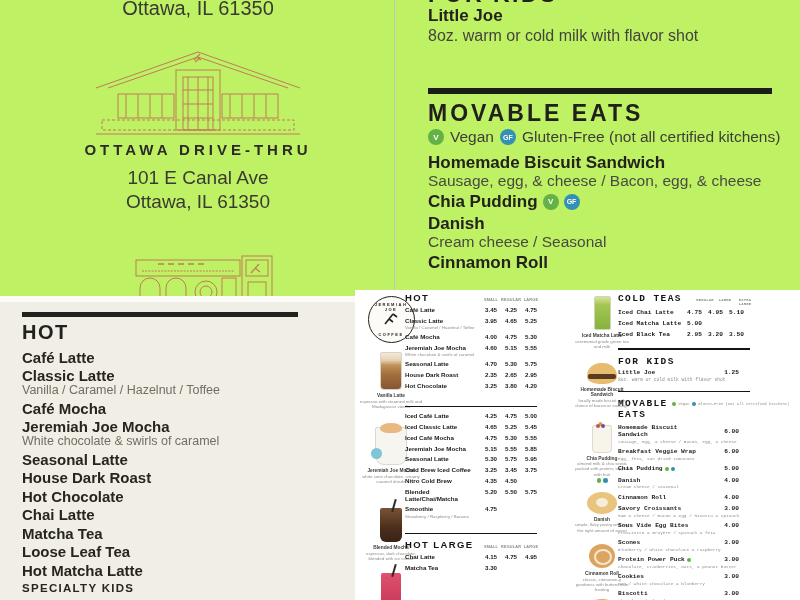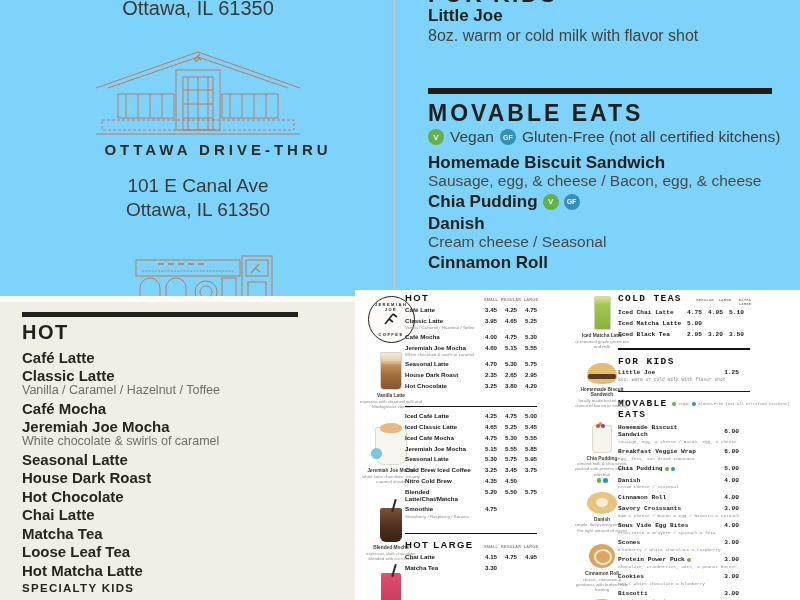--- a/index.html
+++ b/index.html
@@ -1,25 +1,25 @@
 <!DOCTYPE html>
 <html><head>
 <meta charset="utf-8">
 <style>
   html,body{margin:0;padding:0;}
   body{font-family:"Liberation Sans",sans-serif;}
-  #stage{position:relative;width:800px;height:600px;background:#7dd3fc;overflow:hidden;color:#34332c;}
+  #stage{position:relative;width:800px;height:600px;background:#bef264;overflow:hidden;color:#34332c;}
   .abs{position:absolute;}
 
   
   .tl{left:0;top:0;width:396px;height:298px;overflow:hidden;text-align:center;}
   .tl-tail{position:absolute;top:-3px;left:0;width:100%;font-size:20px;color:#3b3a32;}
   .bldg{position:absolute;top:46px;left:88px;}
-  .loc-name{position:absolute;top:141px;left:0;width:100%;font-weight:bold;font-size:15px;letter-spacing:4px;color:#2c2b25;padding-left:20px;}
-  .addr{position:absolute;top:166px;left:0;width:100%;font-size:19px;line-height:24px;color:#3b3a32;margin-top:8px;}
+  .loc-name{position:absolute;top:141px;left:0;width:100%;font-weight:bold;font-size:15px;letter-spacing:4px;color:#2c2b25;}
+  .addr{position:absolute;top:166px;left:0;width:100%;font-size:19px;line-height:24px;color:#3b3a32;}
   .store{position:absolute;top:254px;left:118px;}
   .vline{left:394px;top:0;width:1px;height:297px;background:#c7c5b7;}
 
   
   .tr{left:400px;top:0;width:400px;height:300px;z-index:3;}
   .tr .kids-h{position:absolute;left:28px;top:-17px;font-size:23px;line-height:23px;font-weight:bold;letter-spacing:2.5px;color:#21201c;}
   .tr .kids-item{position:absolute;left:28px;top:6px;font-size:17px;font-weight:bold;color:#23221d;}
   .tr .kids-desc{position:absolute;left:28px;top:27px;font-size:16px;color:#45443c;}
   .bar{position:absolute;background:#1c1c1a;}
   .bar1{left:28px;top:88px;width:344px;height:6px;}

